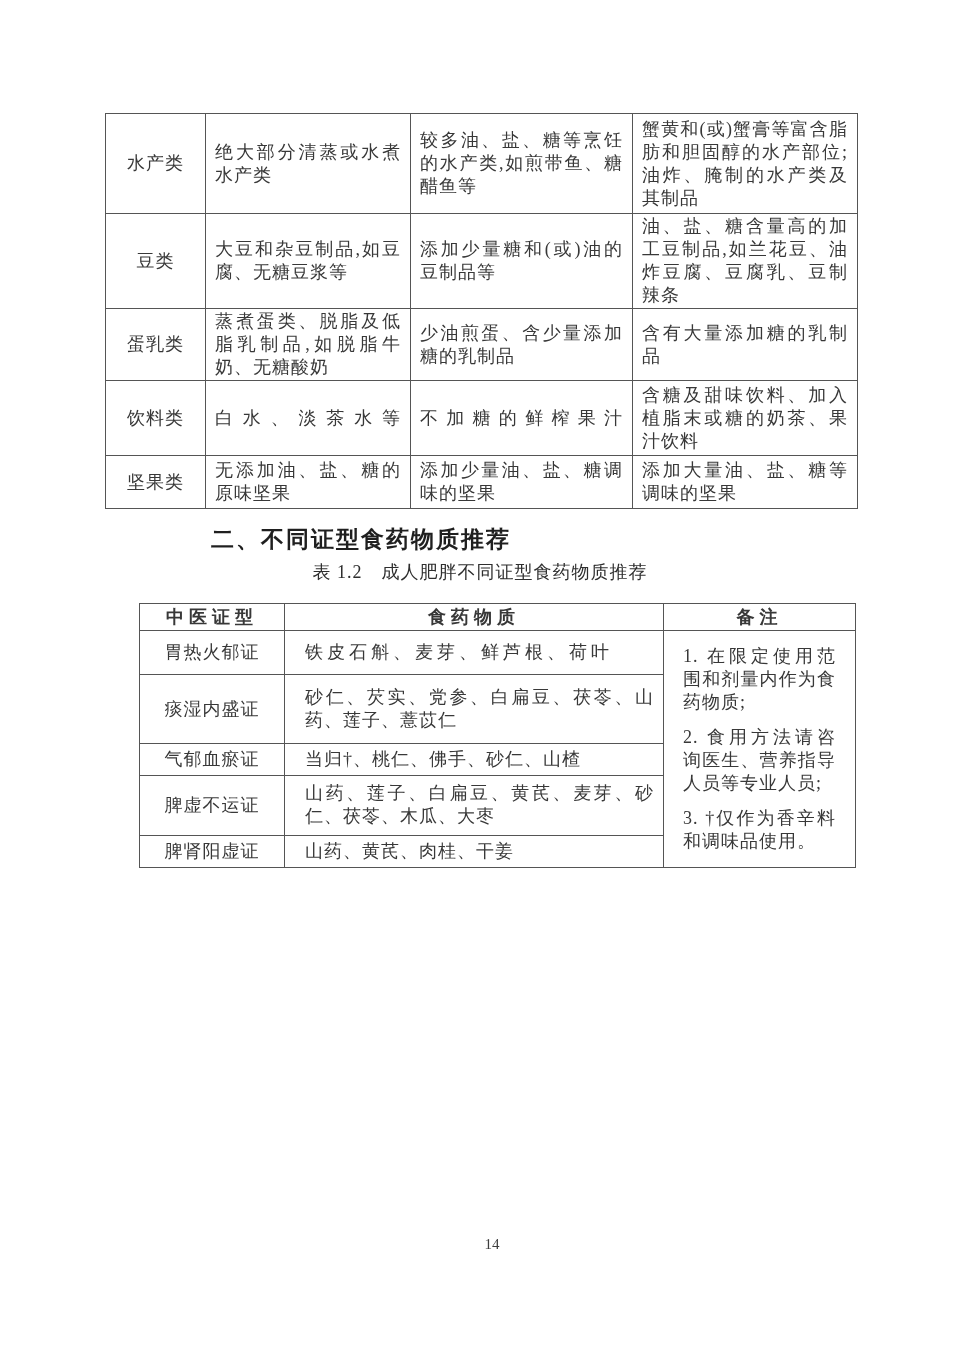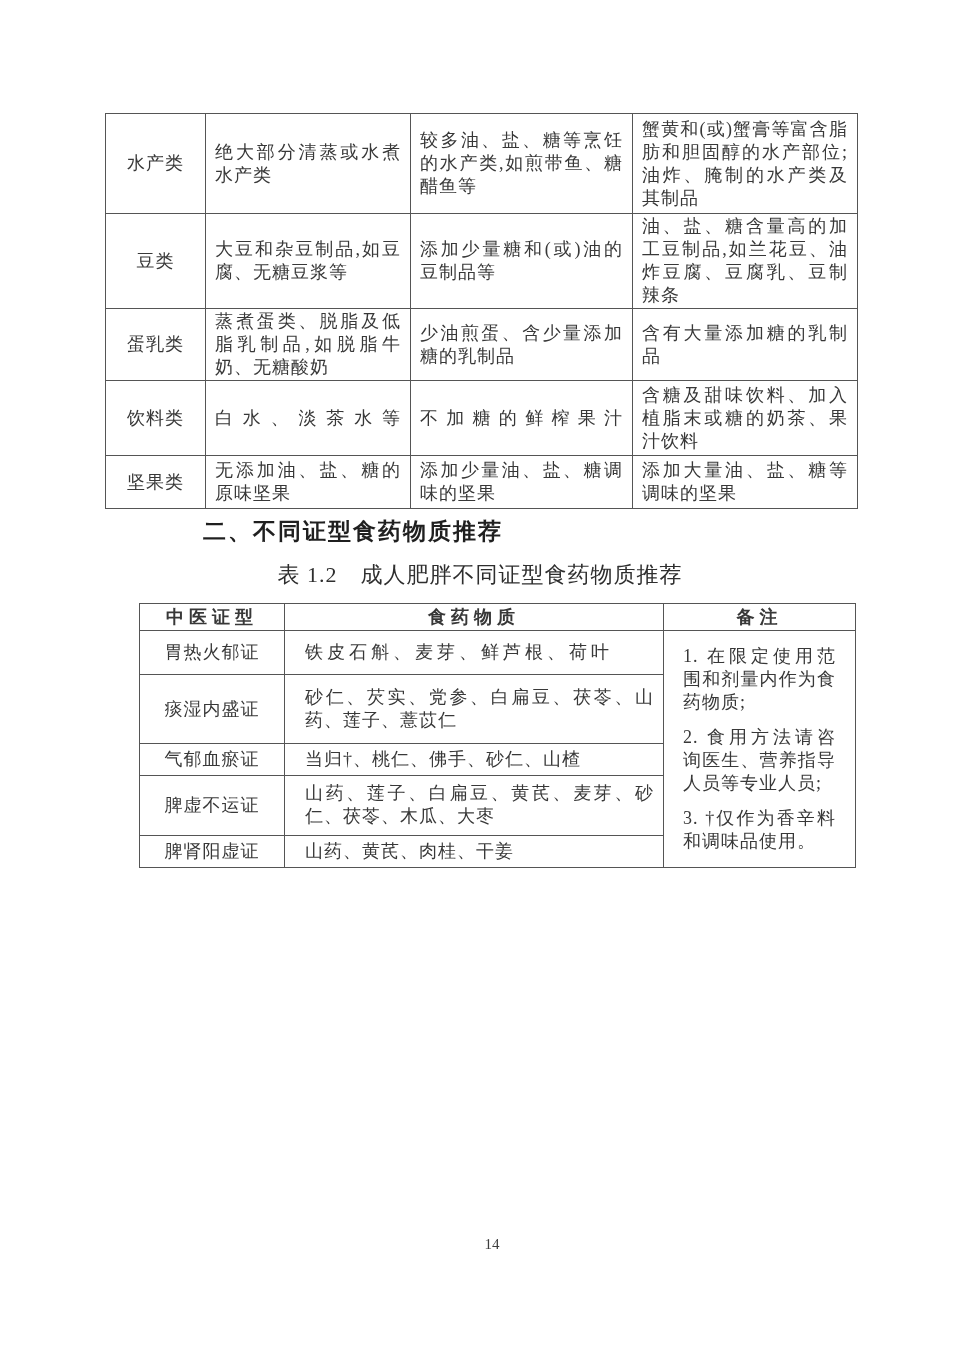--- a/index.html
+++ b/index.html
@@ -36,29 +36,29 @@
   #food-table tr:nth-child(2) { height: 83px; }
   #food-table tr:nth-child(3) { height: 69px; }
   #food-table tr:nth-child(4) { height: 75px; }
   #food-table tr:nth-child(5) { height: 53px; }
   #food-table td.cat { text-align: center; padding: 1px 2px; letter-spacing: 1px; }
   #food-table td.txt { text-align: justify; }
   td.spread { text-align: justify; text-align-last: justify; }
 
   
   .heading {
-    position: absolute; left: 199px; top: 512px; margin: 4px;
+    position: absolute; left: 199px; top: 512px; margin: 12px;
     font-family: "Liberation Sans", "DejaVu Sans", sans-serif;
     font-size: 23px; font-weight: bold; color: #1f1f1f;
     letter-spacing: 2px;
   }
   .caption {
     position: absolute; left: 0; top: 560px; width: 960px;
     text-align: center;
-    font-size: 22px; color: #2e2e2e; letter-spacing: 1px; font-family: Liberation Serif, serif;
+    font-size: 18px; color: #2e2e2e; letter-spacing: 1px; font-family: Liberation Serif, serif;
   }
 
   
   #syn-table { left: 139px; top: 603px; width: 716px; }
   #syn-table .col-syn { width: 145px; }
   #syn-table .col-sub { width: 379px; }
   #syn-table .col-note { width: 192px; }
   #syn-table tr:nth-child(1) { height: 27px; }
   #syn-table tr:nth-child(2) { height: 36px; }
   #syn-table tr:nth-child(3) { height: 56px; }

